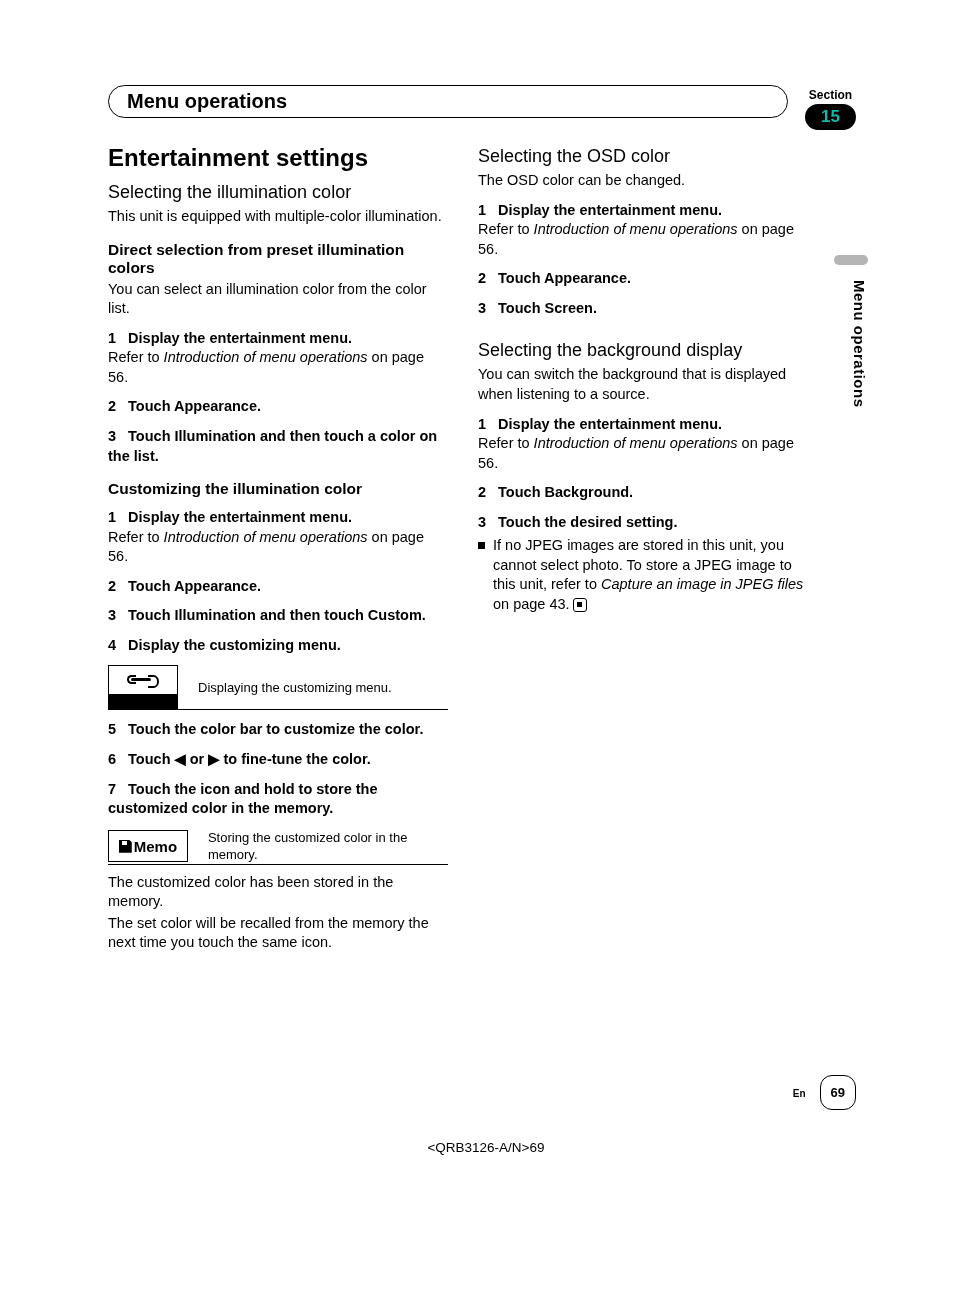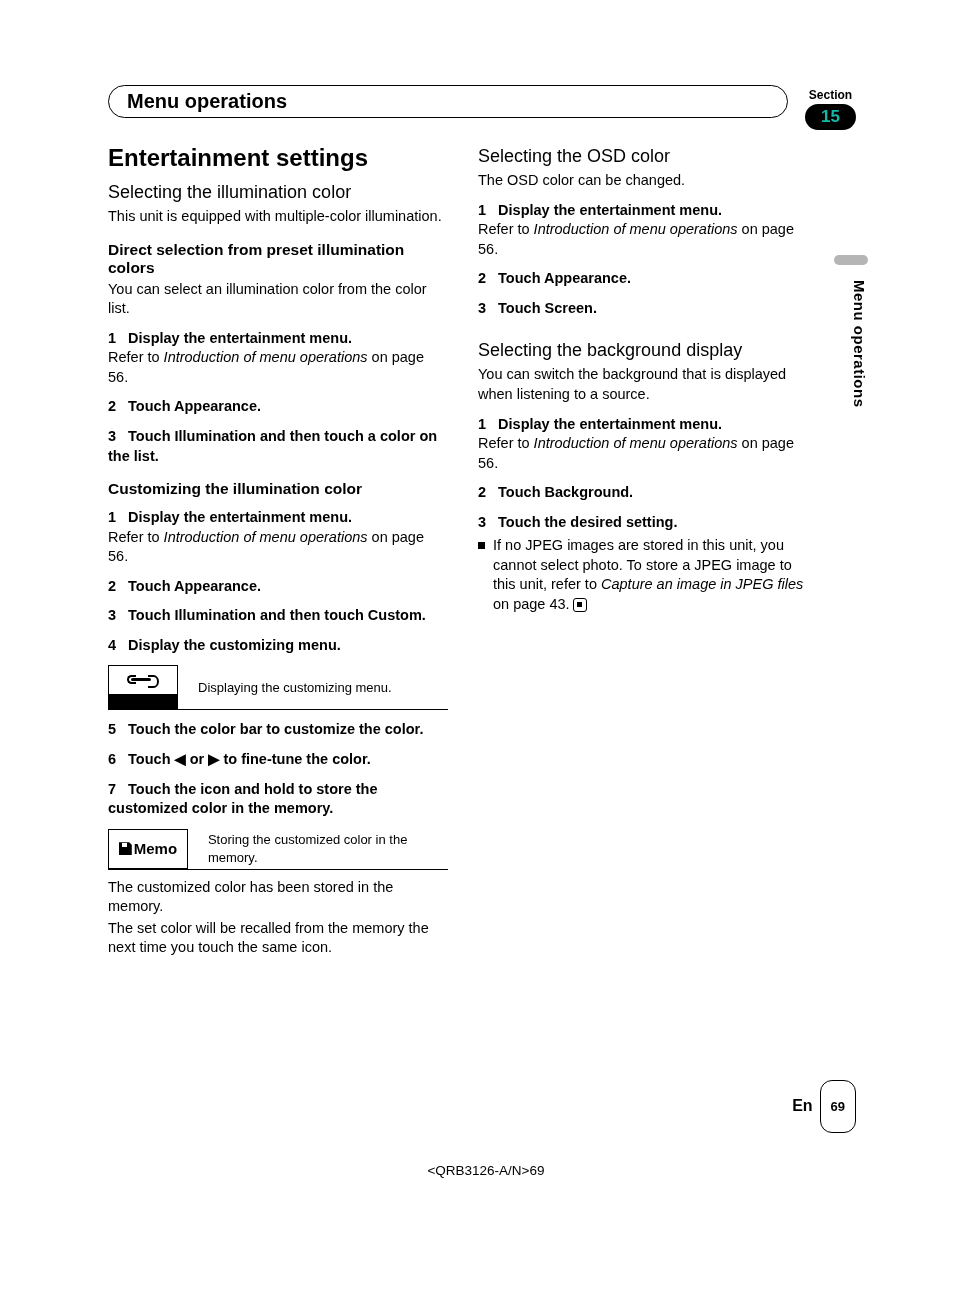--- a/index.html
+++ b/index.html
@@ -161,21 +161,21 @@
     border:2px solid #000;
     border-right:none;
     border-radius:50% 0 0 50%;
   }
   .icon-caption {
     font-size: 13px;
     line-height: 1.35;
   }
   .memo-box {
     width: 84px;
-    height: 40px;
+    height: 32px;
     border: 1.5px solid #000;
     display:flex;
     align-items:center;
     justify-content:center;
     font-weight:bold;
     font-size:15px;
     gap:2px;
   }
   .memo-box .disk {
     width:13px;height:13px;background:#000;
@@ -205,26 +205,26 @@
     margin-left:3px;
   }
   .end-mark::after{
     content:"";position:absolute;top:3px;left:3px;width:5px;height:5px;background:#000;
   }
   .footer {
     margin-top: 120px;
     text-align: right;
     padding-right: 8px;
   }
-  .footer .en { font-size:16px; font-weight:bold; margin-right:3px; }
+  .footer .en { font-size:10px; font-weight:bold; margin-right:10px; }
   .footer .pg {
     display:inline-block;
     border:1.3px solid #000;
     border-radius:12px;
-    padding:18px 10px;
+    padding:9px 10px;
     font-size:13px;
     font-weight:bold;
   }
   .doc-code {
     text-align:center;
     font-size:13.5px;
     margin-top:30px;
   }
 </style>
 </head>

